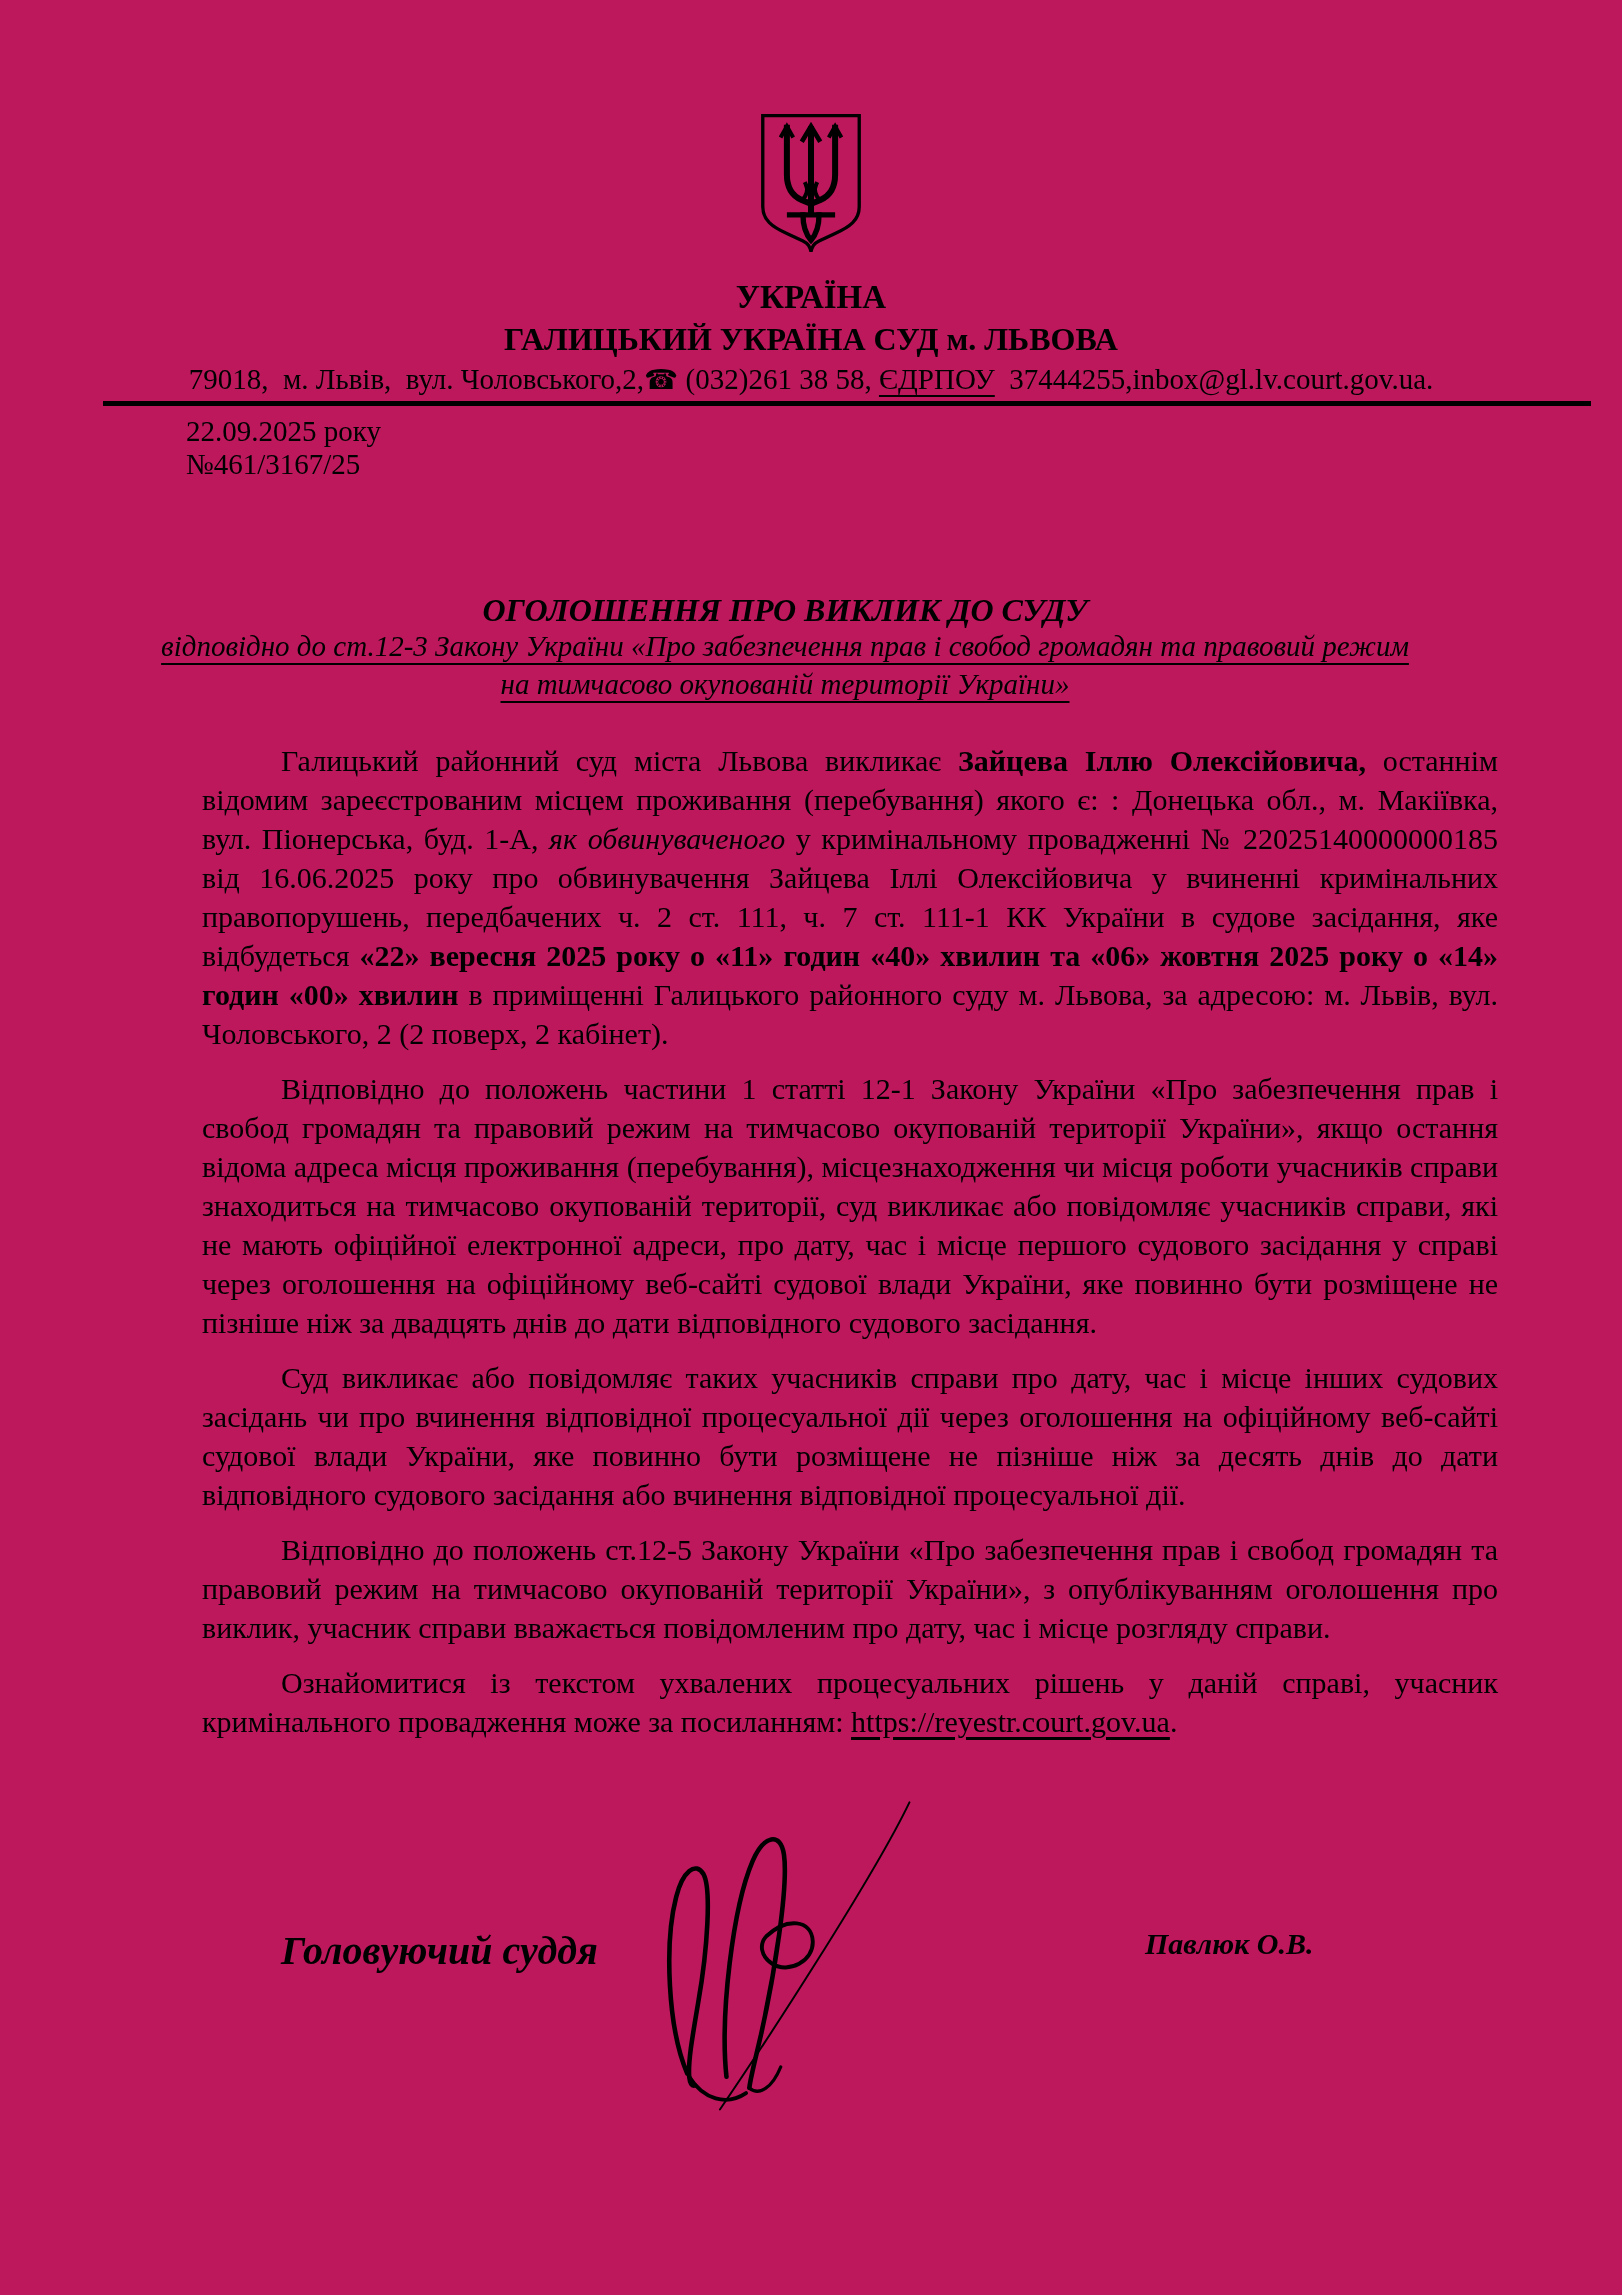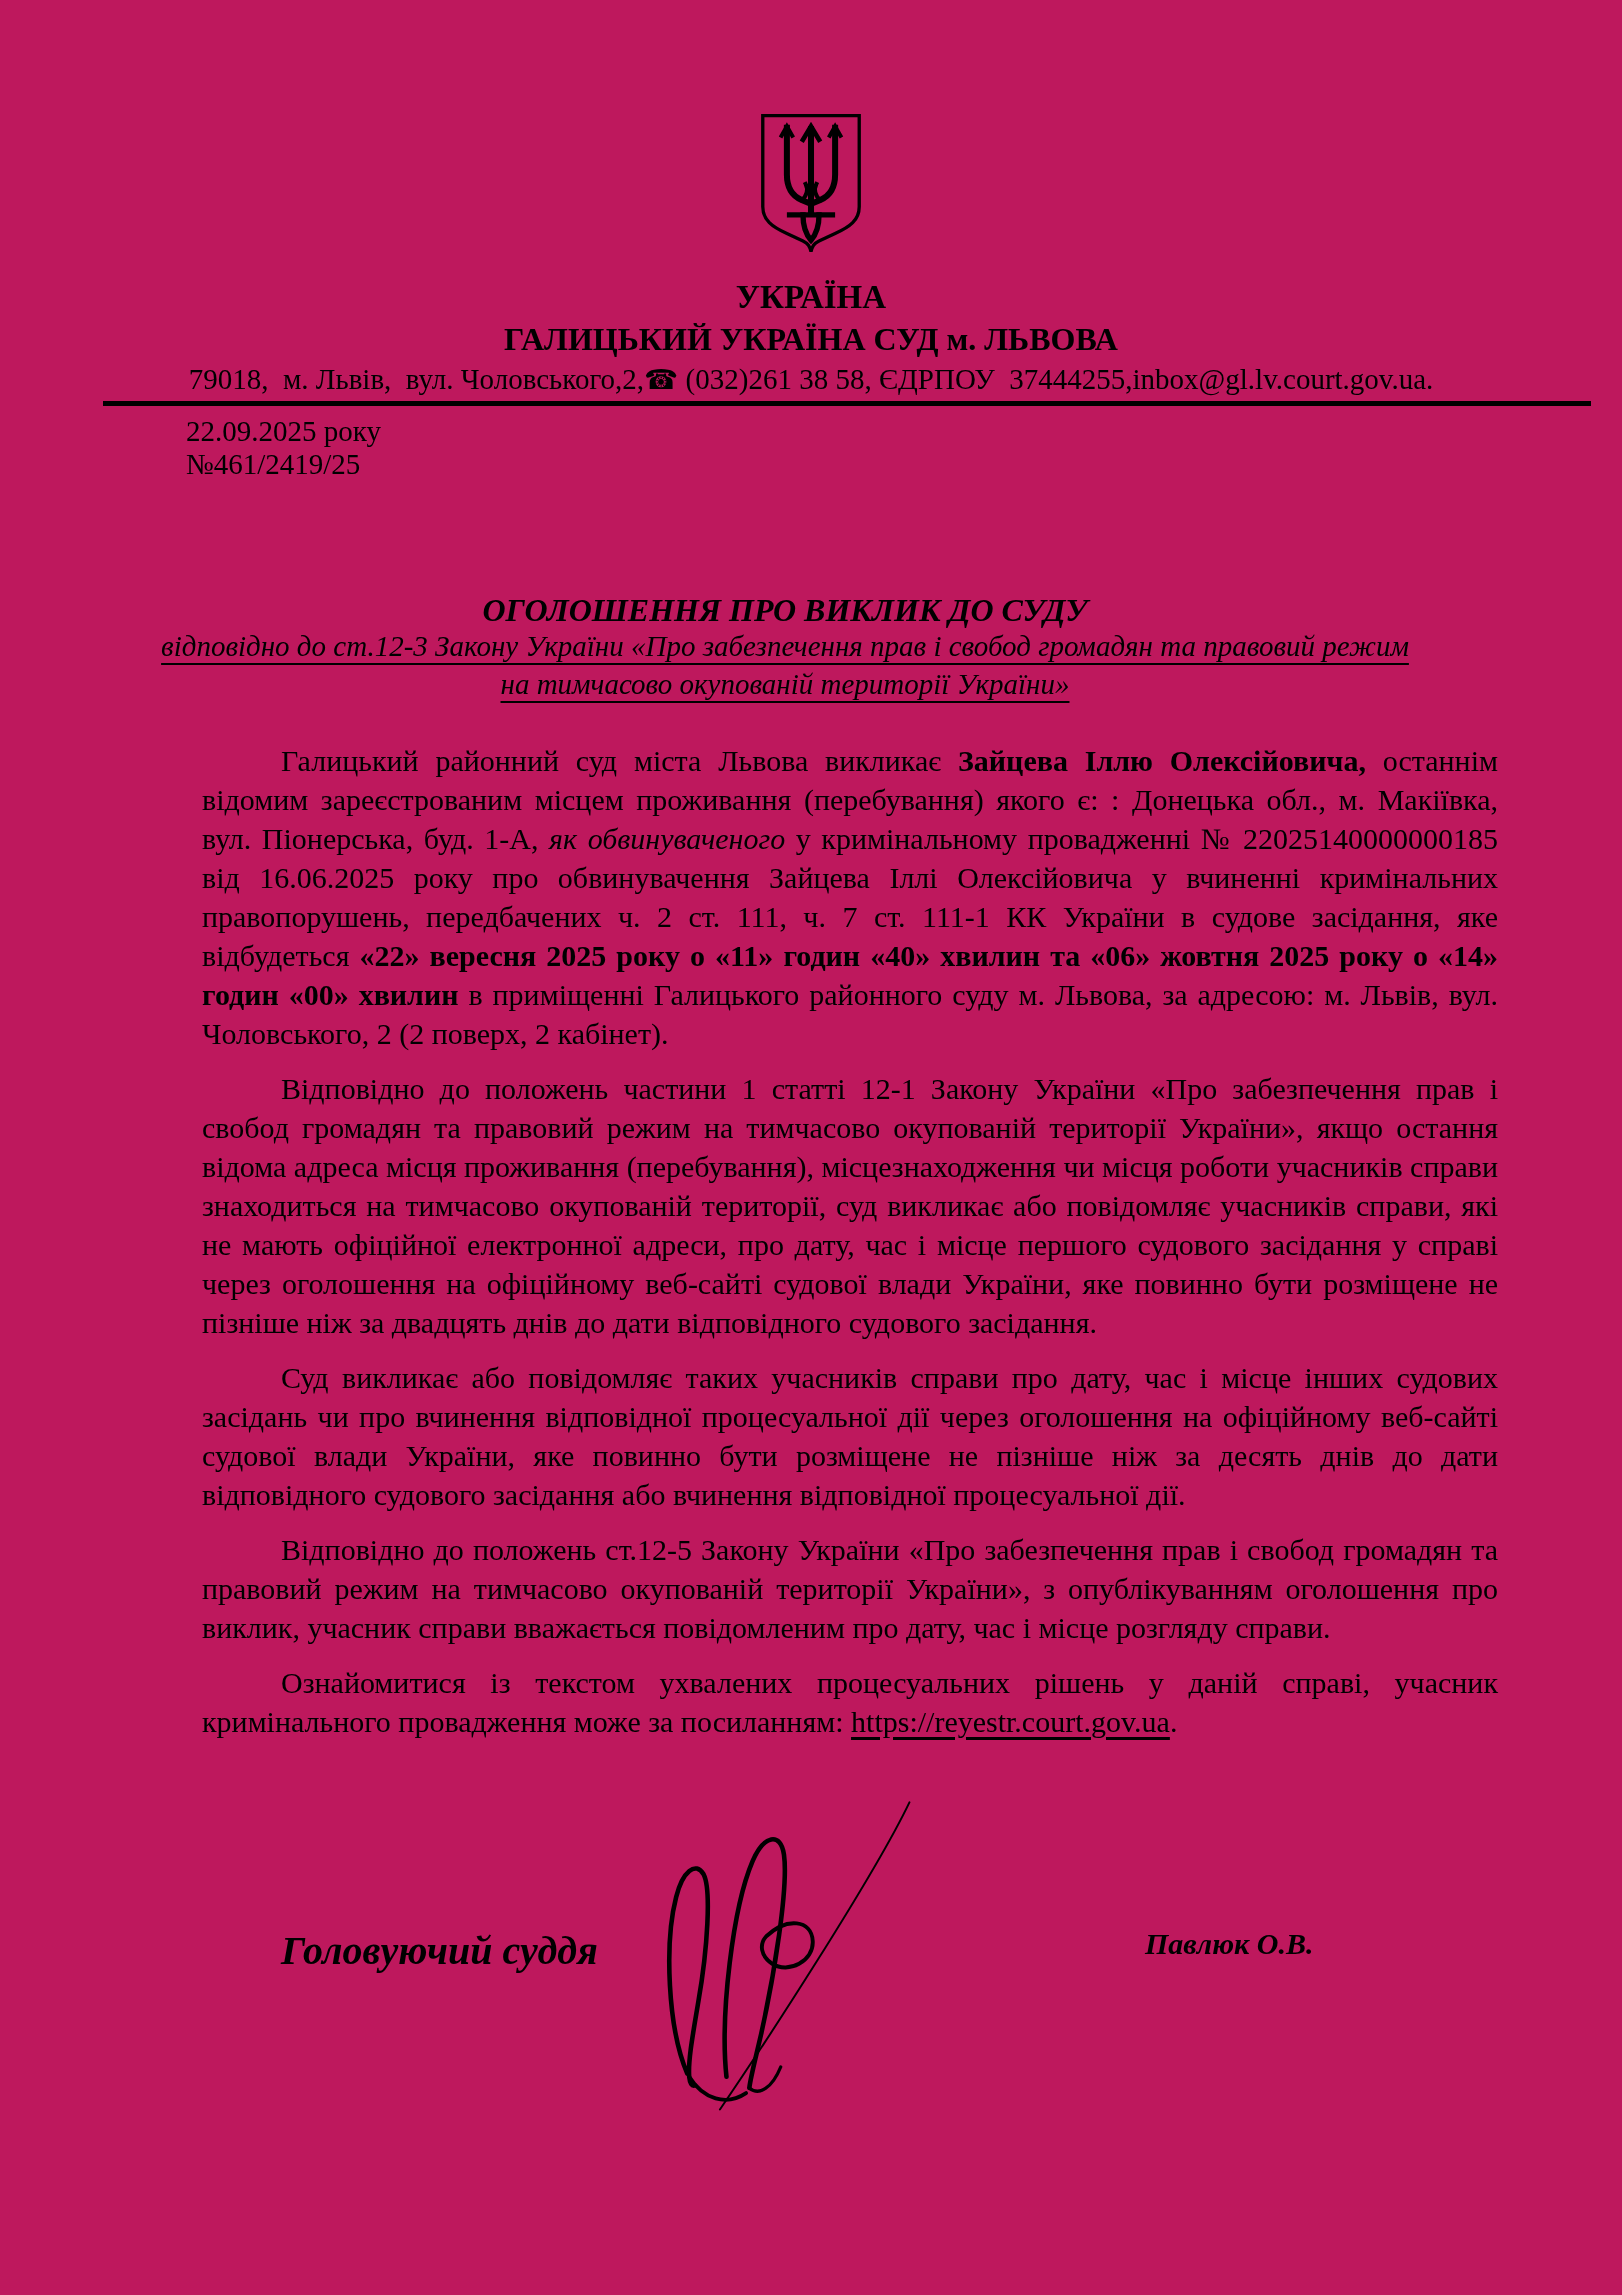--- a/index.html
+++ b/index.html
@@ -24,21 +24,21 @@
   }
   .court-name {
     position: absolute; left: 0; top: 322px; width: 1622px;
     text-align: center; font-weight: bold; font-size: 32px; line-height: 35px;
   }
   .address-line {
     position: absolute; left: 0; top: 362px; width: 1622px;
     text-align: center; font-size: 29px; line-height: 34px;
     white-space: pre;
   }
-  .address-line .u { text-underline-offset: 5.9px; }
+  .address-line .u { text-decoration: underline; text-underline-offset: 5.9px; }
   .phone-glyph { font-family: "DejaVu Sans", sans-serif; font-size: 27.5px; }
   .header-rule {
     position: absolute; left: 103px; top: 401px; width: 1488px; height: 5.2px;
     background: #000;
   }
   .date-block {
     position: absolute; left: 186px; top: 415px;
     font-size: 29px; line-height: 33px; white-space: pre;
   }
 
@@ -102,21 +102,21 @@
     <path d="M68,152 C68,172 73,182 80,190 C87,182 92,172 92,152" stroke-width="8"></path>
   </svg>
 
   <div class="country">УКРАЇНА</div>
   <div class="court-name">ГАЛИЦЬКИЙ УКРАЇНА СУД м. ЛЬВОВА</div>
 
   <div class="address-line"><span>79018,  м. Львів,  вул. Чоловського,2,</span><span class="phone-glyph">☎</span><span> (032)261 38 58, </span><span class="u">ЄДРПОУ</span><span>  37444255,inbox@gl.lv.court.gov.ua.</span></div>
 
   <div class="header-rule"></div>
 
-  <div class="date-block"><span>22.09.2025 року</span><br><span>№461/2419/25</span></div>
+  <div class="date-block"><span>22.09.2025 року</span><br><span>№461/3167/25</span></div>
 
   <div class="doc-title">ОГОЛОШЕННЯ ПРО ВИКЛИК ДО СУДУ</div>
   <div class="doc-subtitle1"><span>відповідно до ст.12-3 Закону України «Про забезпечення прав і свобод громадян та правовий режим</span></div>
   <div class="doc-subtitle2"><span>на тимчасово окупованій території України»</span></div>
 
   <div class="body-text">
     <p><span>Галицький районний суд міста Львова викликає </span><b>Зайцева Іллю Олексійовича,</b><span> останнім відомим зареєстрованим місцем проживання (перебування) якого є: : Донецька обл., м. Макіївка, вул. Піонерська, буд. 1-А, </span><i>як обвинуваченого</i><span> у кримінальному провадженні № 22025140000000185 від 16.06.2025 року про обвинувачення Зайцева Іллі Олексійовича у вчиненні кримінальних правопорушень, передбачених ч. 2 ст. 111, ч. 7 ст. 111-1 КК України в судове засідання, яке відбудеться </span><b>«22» вересня 2025 року о «11» годин «40» хвилин та «06» жовтня 2025 року о «14» годин «00» хвилин</b><span> в приміщенні Галицького районного суду м. Львова, за адресою: м. Львів, вул. Чоловського, 2 (2 поверх, 2 кабінет).</span></p>
     <p>Відповідно до положень частини 1 статті 12-1 Закону України «Про забезпечення прав і свобод громадян та правовий режим на тимчасово окупованій території України», якщо остання відома адреса місця проживання (перебування), місцезнаходження чи місця роботи учасників справи знаходиться на тимчасово окупованій території, суд викликає або повідомляє учасників справи, які не мають офіційної електронної адреси, про дату, час і місце першого судового засідання у справі через оголошення на офіційному веб-сайті судової влади України, яке повинно бути розміщене не пізніше ніж за двадцять днів до дати відповідного судового засідання.</p>
     <p>Суд викликає або повідомляє таких учасників справи про дату, час і місце інших судових засідань чи про вчинення відповідної процесуальної дії через оголошення на офіційному веб-сайті судової влади України, яке повинно бути розміщене не пізніше ніж за десять днів до дати відповідного судового засідання або вчинення відповідної процесуальної дії.</p>
     <p>Відповідно до положень ст.12-5 Закону України «Про забезпечення прав і свобод громадян та правовий режим на тимчасово окупованій території України», з опублікуванням оголошення про виклик, учасник справи вважається повідомленим про дату, час і місце розгляду справи.</p>

